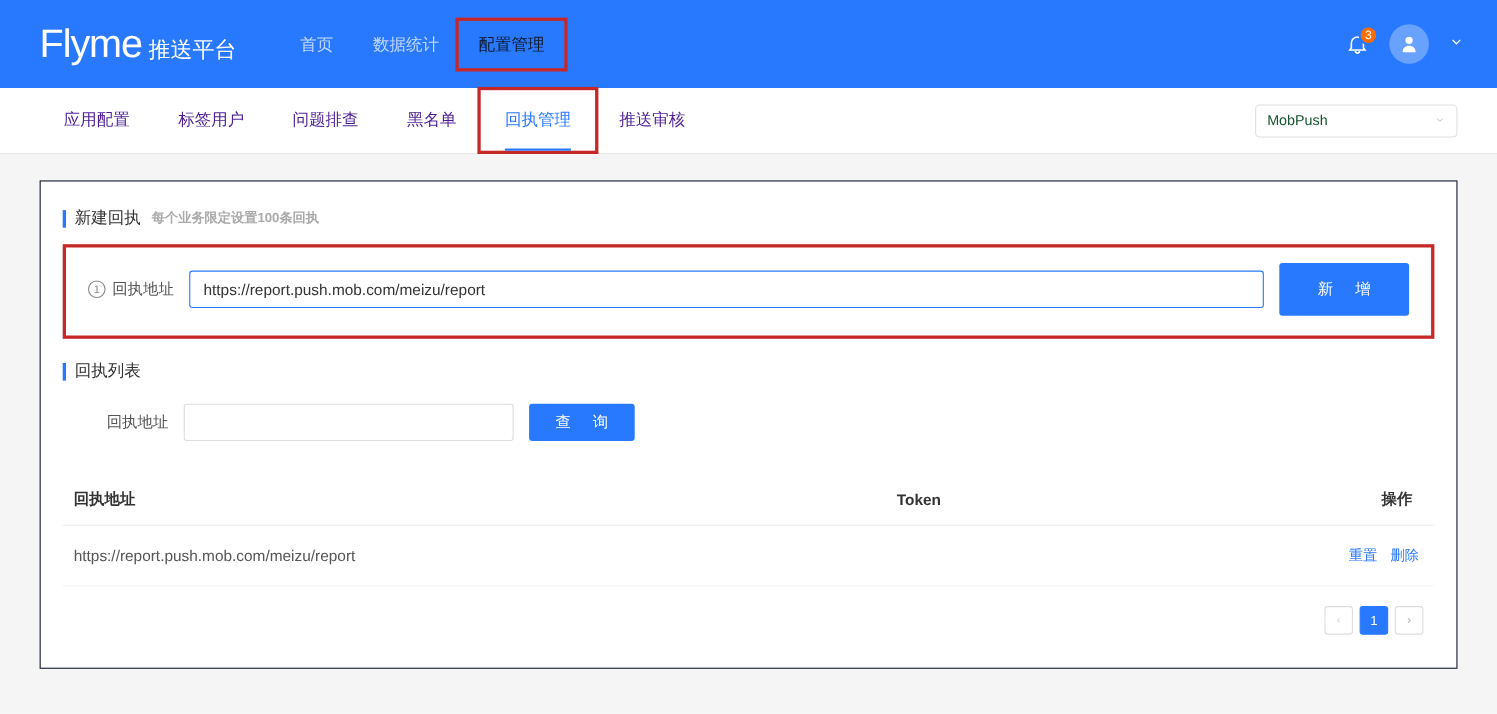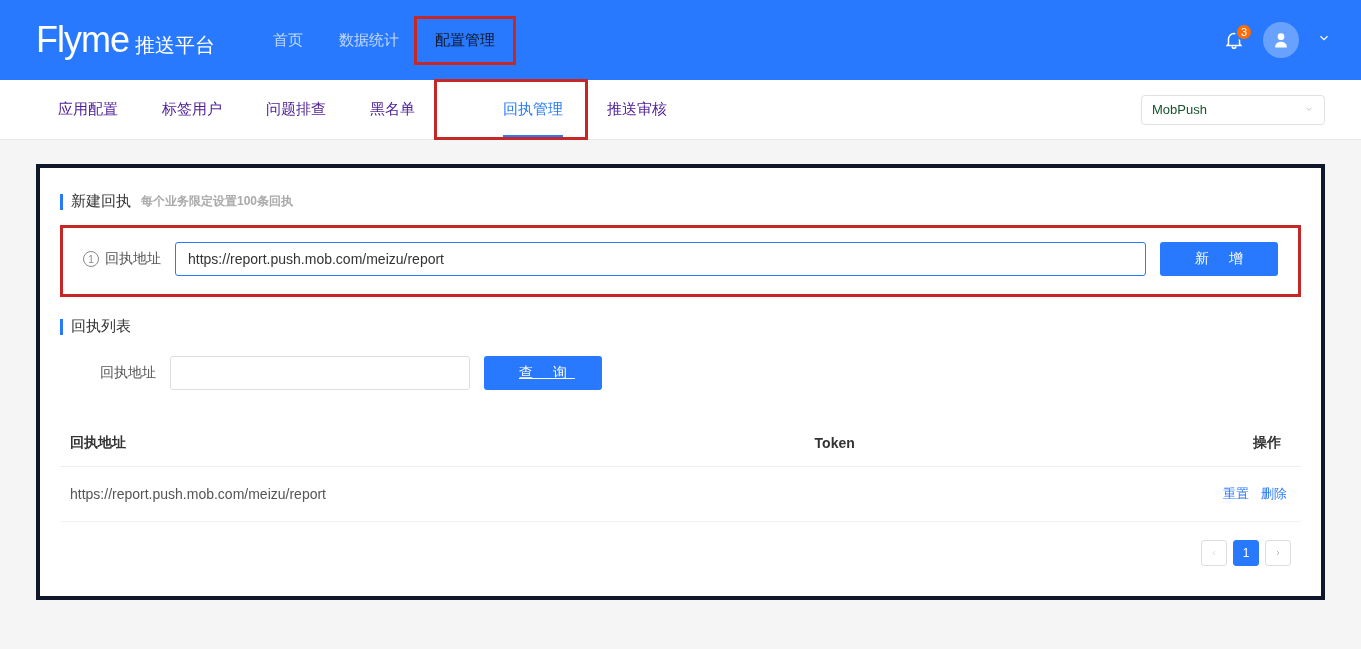--- a/index.html
+++ b/index.html
@@ -22,42 +22,42 @@
     .avatar svg { width: 20px; height: 20px; fill: #fff; }
     .chevron { cursor: pointer; }
     .chevron svg { width: 14px; height: 14px; stroke: #fff; stroke-width: 2; fill: none; }
     
     
     .sub-tabs-wrap { background: #fff; border-bottom: 1px solid #e8e8e8; padding: 0 36px; display: flex; align-items: center; height: 60px; position: relative; }
     .sub-tabs { display: flex; gap: 0; }
     .sub-tab { font-size: 15px; color: #4c1d95; padding: 18px 22px; cursor: pointer; position: relative; }
     .sub-tab.active { color: #2979ff; }
     .sub-tab.active::after { content:''; position:absolute; left:22px; right:22px; bottom:0; height:2px; background:#2979ff; }
-    .tab-highlight { border: 3px solid #c62828; margin: -3px; padding-left: 44px; }
+    .tab-highlight { border: 3px solid #c62828; margin: -3px; }
     .app-select { margin-left: auto; width: 184px; height: 30px; border: 1px solid #e1e1e1; border-radius: 4px; background: #fff; display: flex; align-items: center; padding: 0 10px; color: #14532d; font-size: 13px; cursor: pointer; }
     .app-select-arrow { margin-left: auto; }
     
     
-    .card { background: #fff; margin: 24px 36px; padding: 24px 20px 30px 20px; border: 4px solid #0f172a; }
+    .card { background: #fff; margin: 24px 36px; padding: 24px 20px 30px 20px; border: 1px solid #0f172a; }
     .section-title { display: flex; align-items: center; font-size: 15px; color: #333; margin-bottom: 14px; }
     .section-title::before { content:''; width:3px; height:16px; background:#2979ff; margin-right:8px; }
     .section-title .hint { color: #aaa; font-size: 12px; margin-left: 10px; font-weight: bold; }
     .section-title .title-text { font-weight: 500; }
     
     .add-row-highlight { border: 3px solid #c62828; padding: 14px 20px 18px 20px; margin-bottom: 20px; }
     .add-row { display: flex; align-items: center; gap: 14px; }
     .circled-num { width:16px; height:16px; border:1px solid #888; border-radius:50%; display:inline-flex; align-items:center; justify-content:center; font-size:10px; color:#888; flex-shrink:0; }
     .add-label { font-size: 14px; color: #555; display: flex; align-items: center; gap: 6px; flex-shrink:0; }
     .url-input { flex: 1; height: 34px; border: 1px solid #2979ff; border-radius: 3px; padding: 0 12px; font-size: 14px; color: #333; outline: none; }
-    .btn-primary { background: #2979ff; color: #fff; border: none; height: 34px; width: 118px; border-radius: 3px; font-size: 14px; letter-spacing: 8px; text-indent: 8px; cursor: pointer; flex-shrink:0; }
+    .btn-primary { background: #2979ff; color: #fff; border: none; height: 48px; width: 118px; border-radius: 3px; font-size: 14px; letter-spacing: 8px; text-indent: 8px; cursor: pointer; flex-shrink:0; }
     
     .filter-row { display: flex; align-items: center; gap: 14px; padding: 6px 20px 30px 40px; }
     .filter-label { font-size: 14px; color: #555; }
     .filter-input { width: 300px; height: 34px; border: 1px solid #ddd; border-radius: 3px; padding: 0 10px; font-size: 14px; outline: none; }
-    .btn-query { background: #2979ff; color: #fff; border: none; height: 34px; width: 118px; border-radius: 3px; font-size: 14px; letter-spacing: 8px; text-indent: 8px; cursor: pointer; text-decoration: underline; }
+    .btn-query { background: #2979ff; color: #fff; border: none; height: 34px; width: 96px; border-radius: 3px; font-size: 14px; letter-spacing: 8px; text-indent: 8px; cursor: pointer; }
     
     
     .tbl { width: 100%; border-collapse: collapse; }
     .tbl th { text-align: left; font-size: 14px; color: #333; font-weight: 600; padding: 14px 10px; border-bottom: 1px solid #eee; }
     .tbl th.col-token { text-align: left; }
     .tbl th.col-op { text-align: right; padding-right: 20px; }
     .tbl td { font-size: 14px; color: #555; padding: 18px 10px; border-bottom: 1px solid #f3f3f3; }
     .tbl td.col-op { text-align: right; padding-right: 14px; }
     .link-btn { color: #2979ff; cursor: pointer; font-size: 13px; margin-left: 8px; }
     

